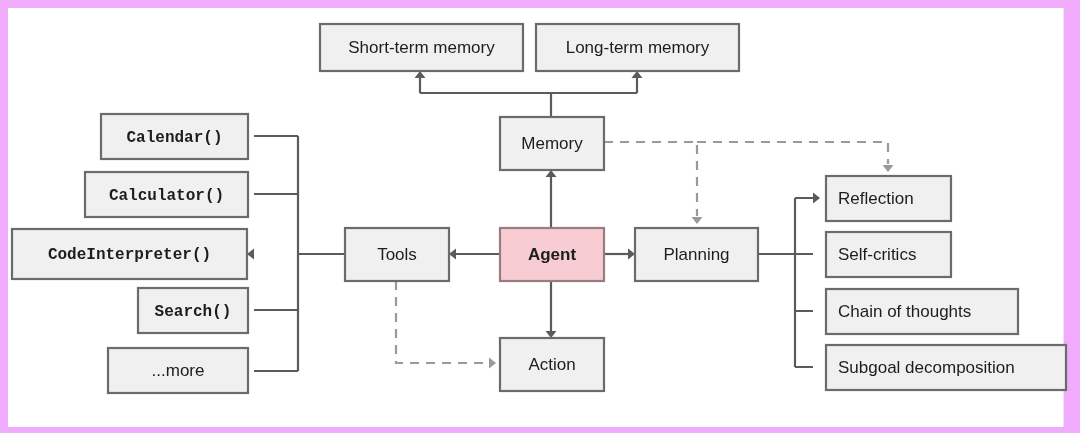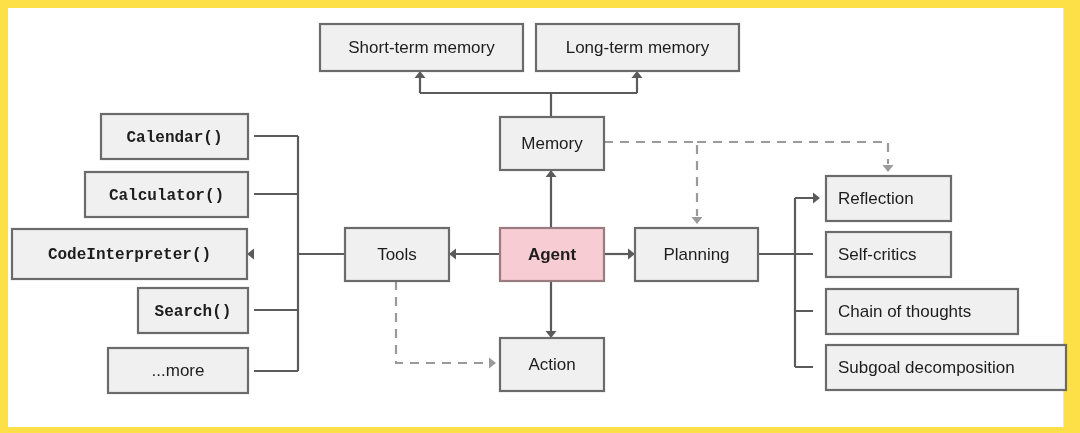--- a/index.html
+++ b/index.html
@@ -10,21 +10,21 @@
   body {
     width: 1080px;
     height: 433px;
     overflow: hidden;
     font-family: "Liberation Sans", sans-serif;
   }
   #canvas {
     position: relative;
     width: 1080px;
     height: 433px;
-    background: #fde047;
+    background: #f0abfc;
     box-sizing: border-box;
   }
   #paper {
     position: absolute;
     left: 8px;
     top: 8px;
     width: 1056px;
     height: 419px;
     background: #ffffff;
   }

